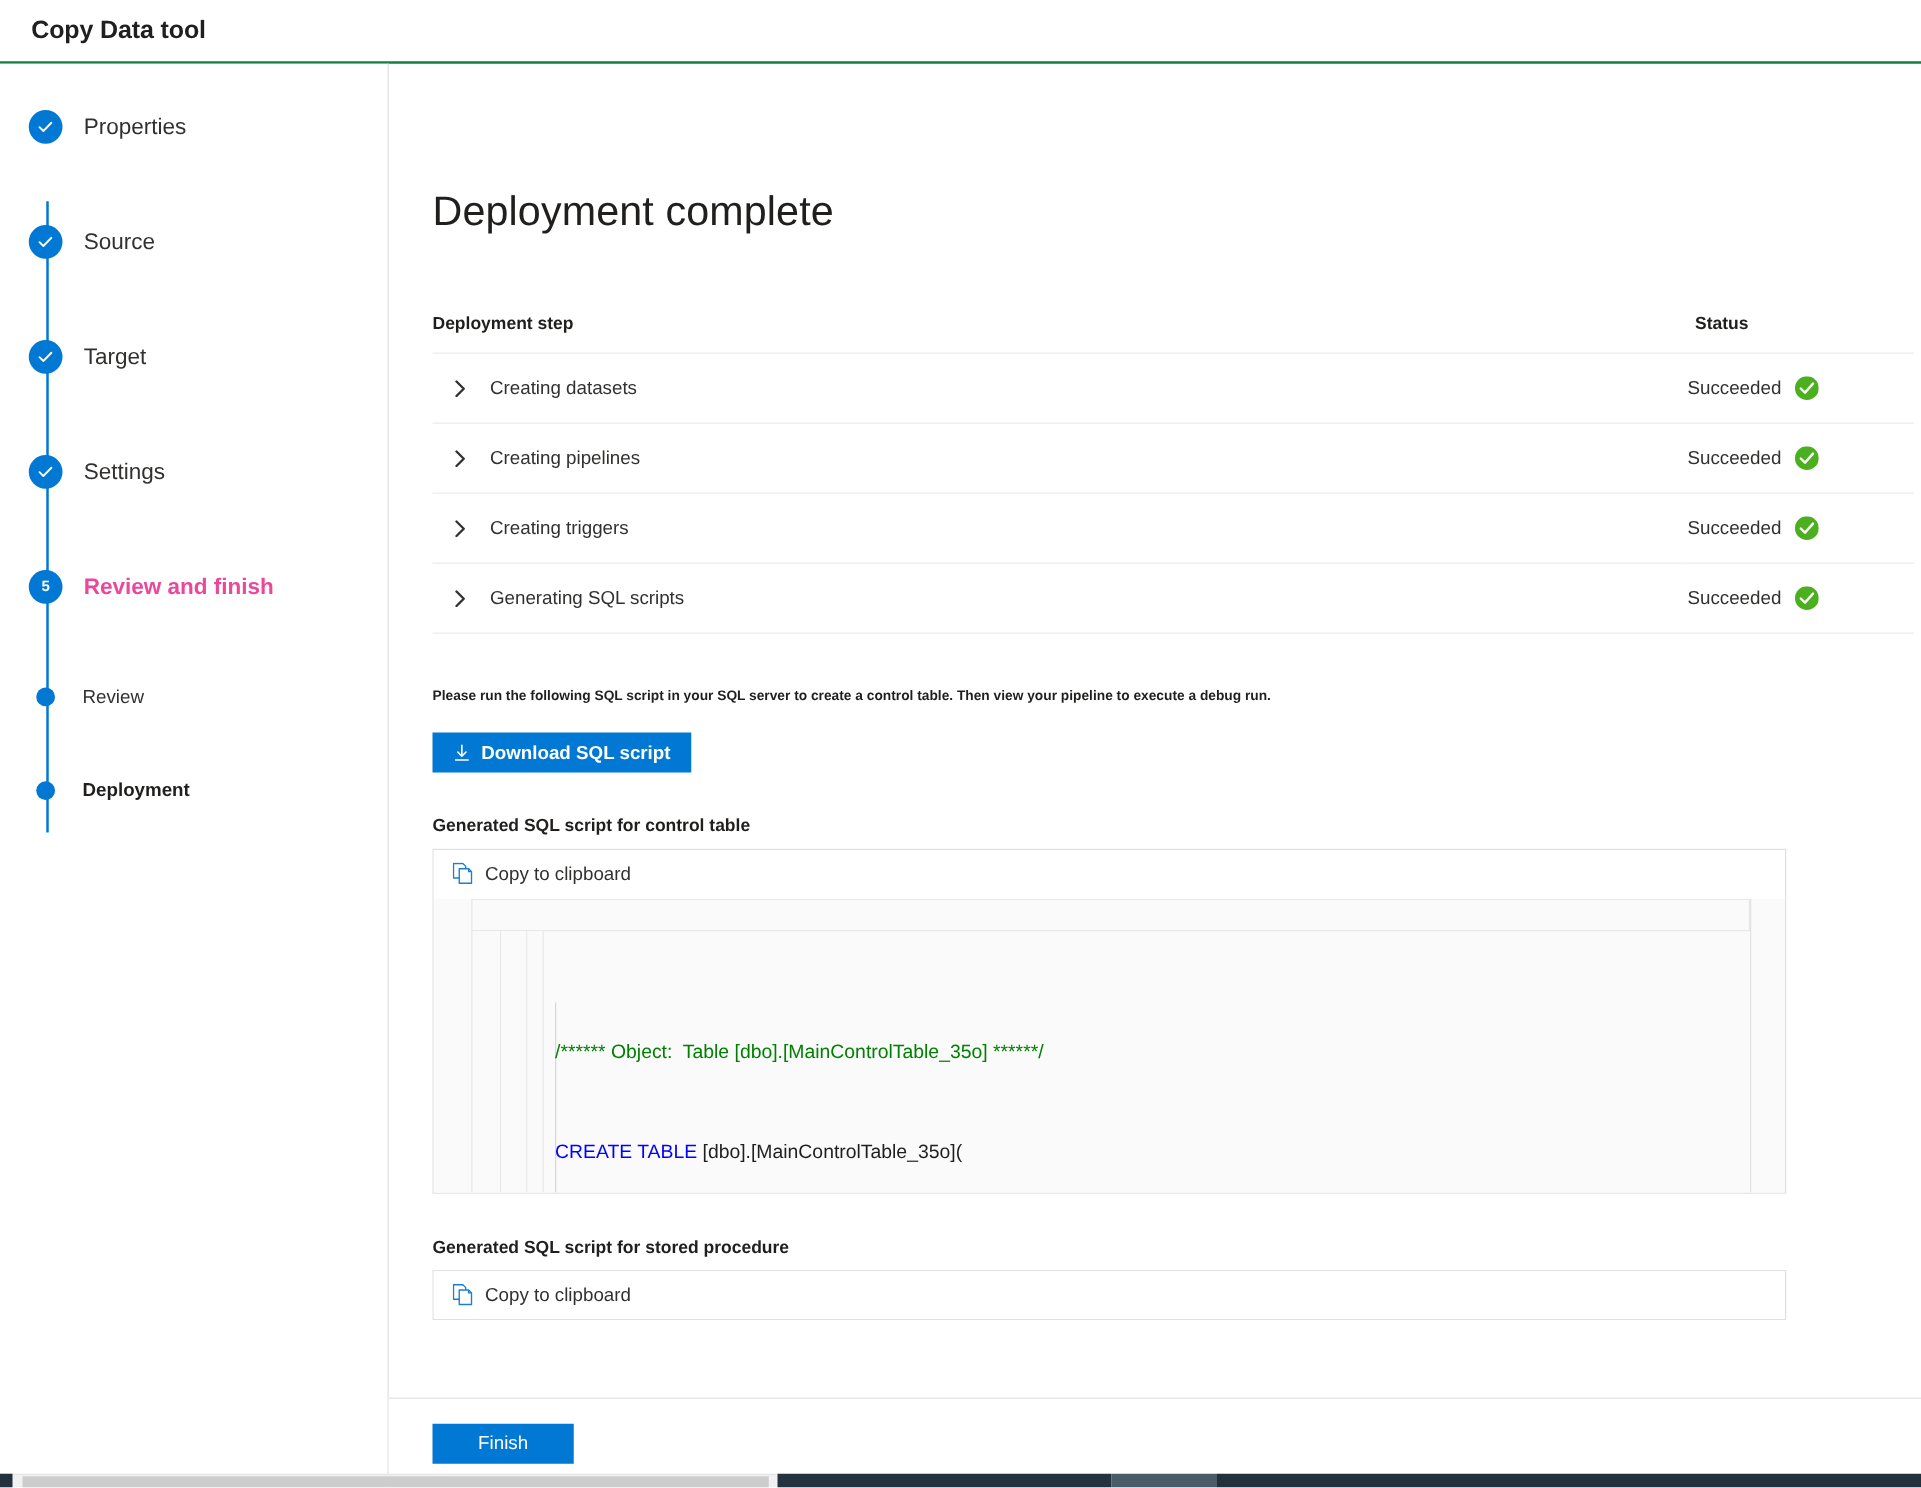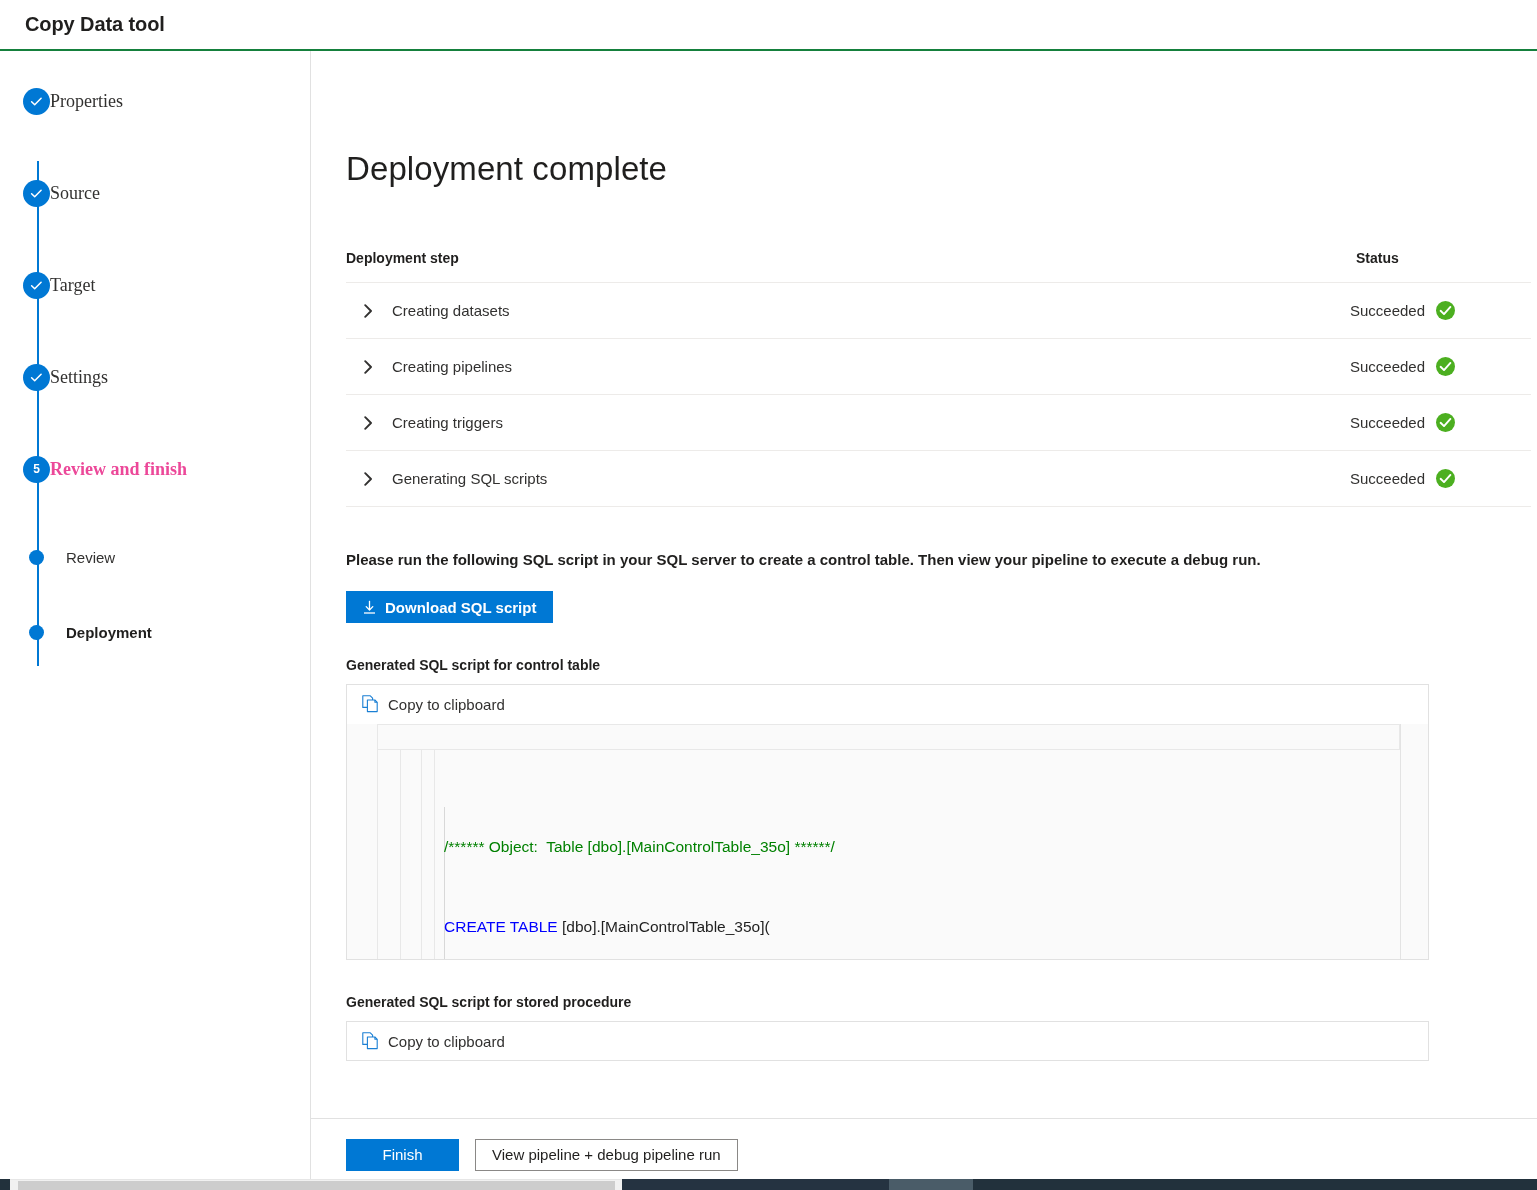--- a/index.html
+++ b/index.html
@@ -94,24 +94,24 @@
     height: 15px;
     border-radius: 50%;
     background: #0078d4;
     margin-left: 6px;
     flex: 0 0 auto;
     position: relative;
     z-index: 2;
   }
 
   .step-label {
+    margin-left: 17px;
     font-size: 18px;
     color: #323130;
     white-space: nowrap;
-    font-family: Liberation Serif, serif;
   }
   .step-label.bold { font-weight: 700; color: #ec4899; }
 
   .substep {
     position: relative;
     display: flex;
     align-items: center;
     height: 20px;
     margin-bottom: 55px;
     padding-left: 23px;
@@ -184,21 +184,21 @@
     cursor: pointer;
   }
   .status-cell { padding-left: 6px; }
   .status-wrap { display: flex; align-items: center; gap: 11px; }
   .status-text { font-size: 15px; color: #323130; }
   .succ-icon { flex: 0 0 auto; display: block; }
 
   
   .instruction {
     margin-top: 44px;
-    font-size: 15px;
+    font-size: 11px;
     font-weight: 700;
     color: #201f1e;
   }
   .btn-download {
     margin-top: 23px;
     display: inline-flex;
     align-items: center;
     gap: 9px;
     background: #0078d4;
     color: #ffffff;
@@ -569,21 +569,20 @@
             </svg>
             <span class="copy-text">Copy to clipboard</span>
           </div>
         </div>
 
       </div>
     </div>
 
     <div class="footer">
       <button class="btn-primary">Finish</button>
-      <button class="btn-secondary">View pipeline + debug pipeline run</button>
     </div>
   </main>
 </div>
 
 <div class="os-strip">
   <div class="sc-track"></div>
   <div class="tb1"></div>
   <div class="tb2"></div>
   <div class="tb3"></div>
   <div class="sc-corner"></div>

